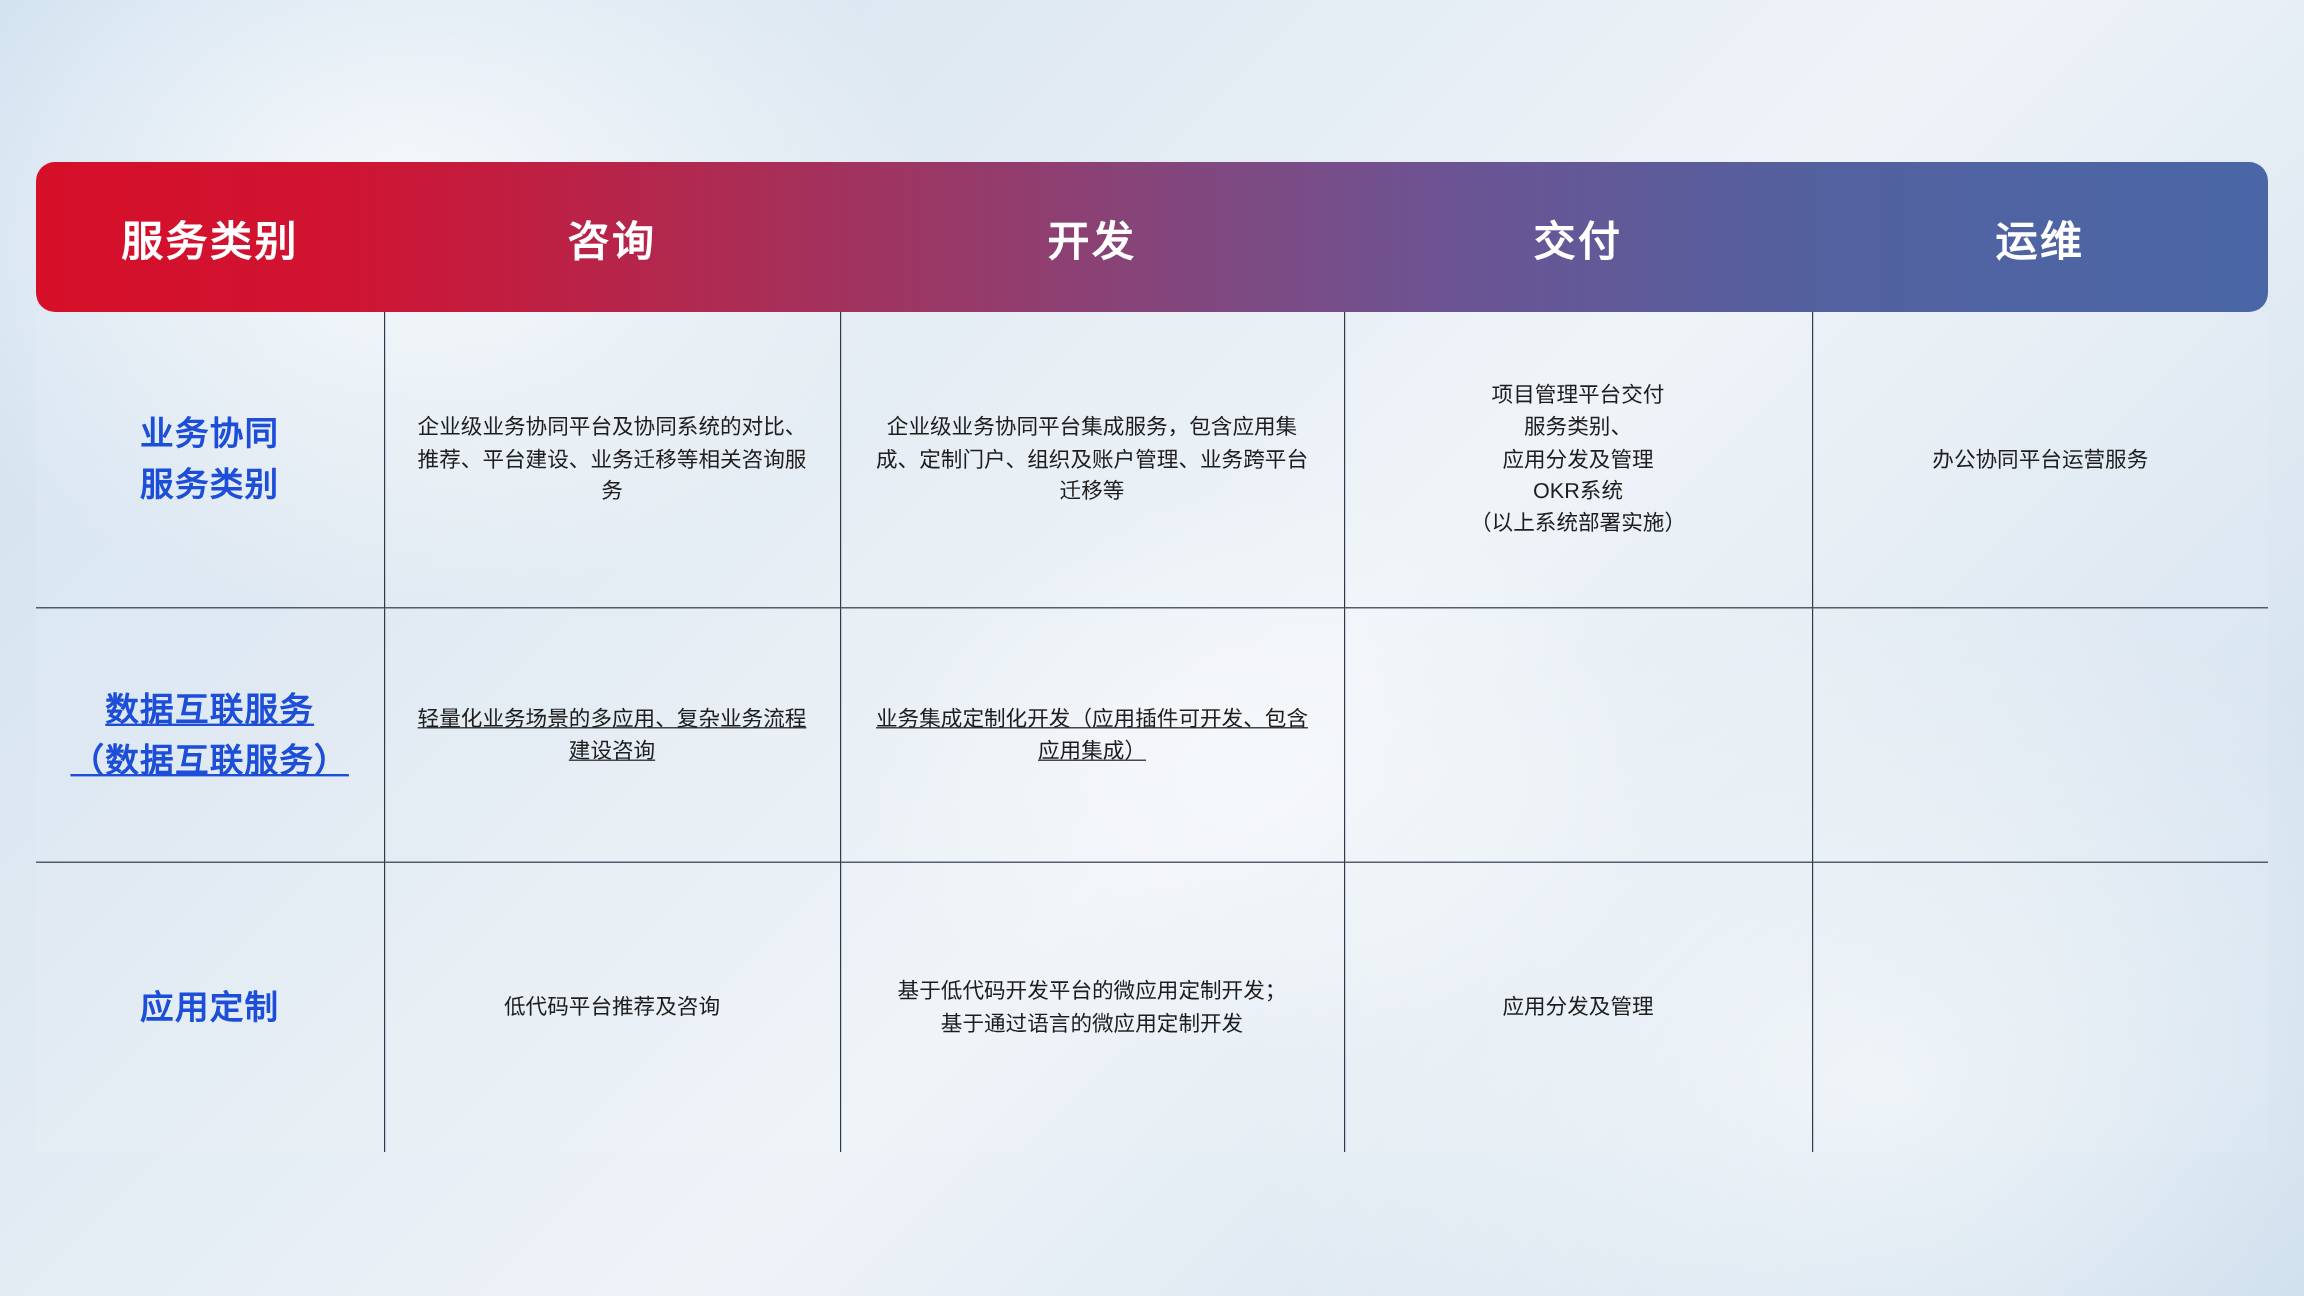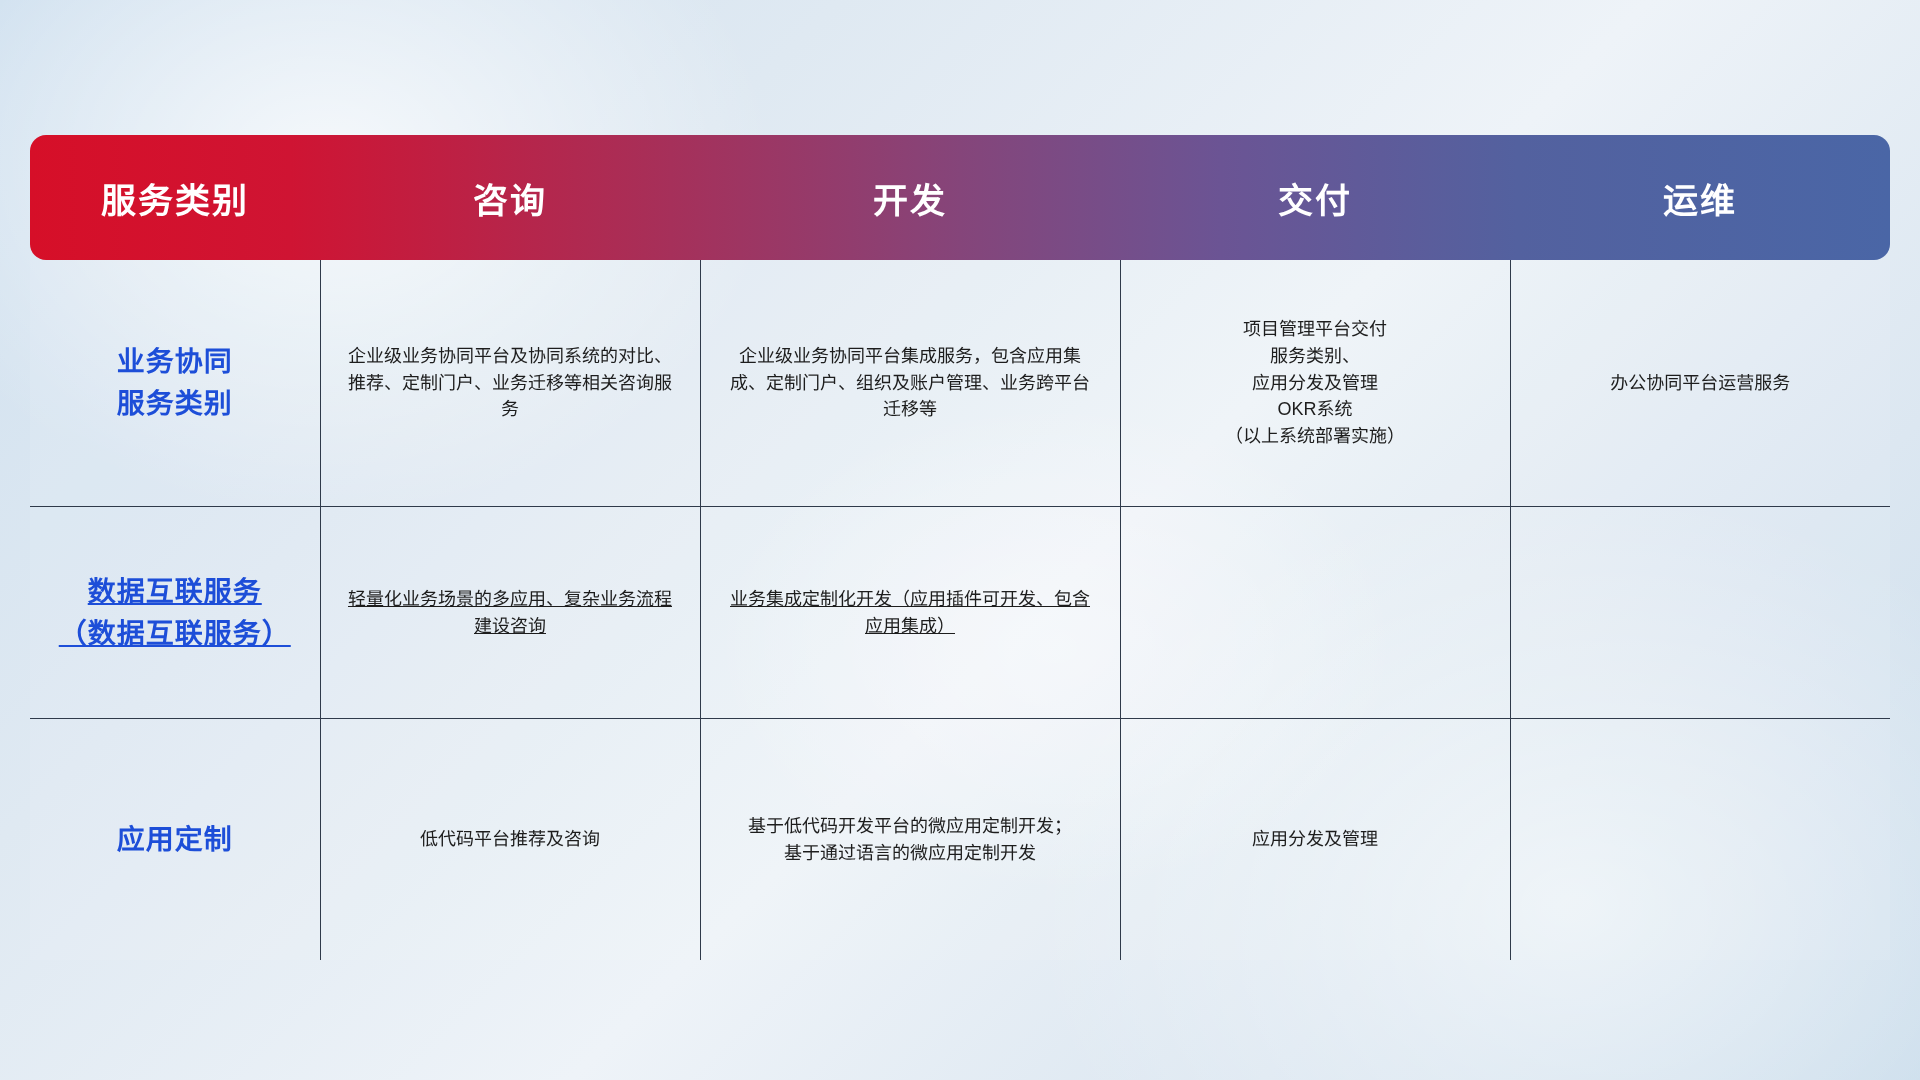--- a/index.html
+++ b/index.html
@@ -154,21 +154,21 @@
         <col class="c3">
         <col class="c4">
         <col class="c5">
     </colgroup>
     <tbody>
       <tr class="row1">
         <td class="cat">
           <span class="cell-line">业务协同</span>
           <span class="cell-line">服务类别</span>
         </td>
-        <td>企业级业务协同平台及协同系统的对比、推荐、定制门户、业务迁移等相关咨询服务</td>
+        <td>企业级业务协同平台及协同系统的对比、推荐、平台建设、业务迁移等相关咨询服务</td>
         <td>企业级业务协同平台集成服务，包含应用集成、定制门户、组织及账户管理、业务跨平台迁移等</td>
         <td>
           <span class="cell-line">项目管理平台交付</span>
           <span class="cell-line">服务类别、</span>
           <span class="cell-line">应用分发及管理</span>
           <span class="cell-line">OKR系统</span>
           <span class="cell-line">（以上系统部署实施）</span>
         </td>
         <td>办公协同平台运营服务</td>
       </tr>

